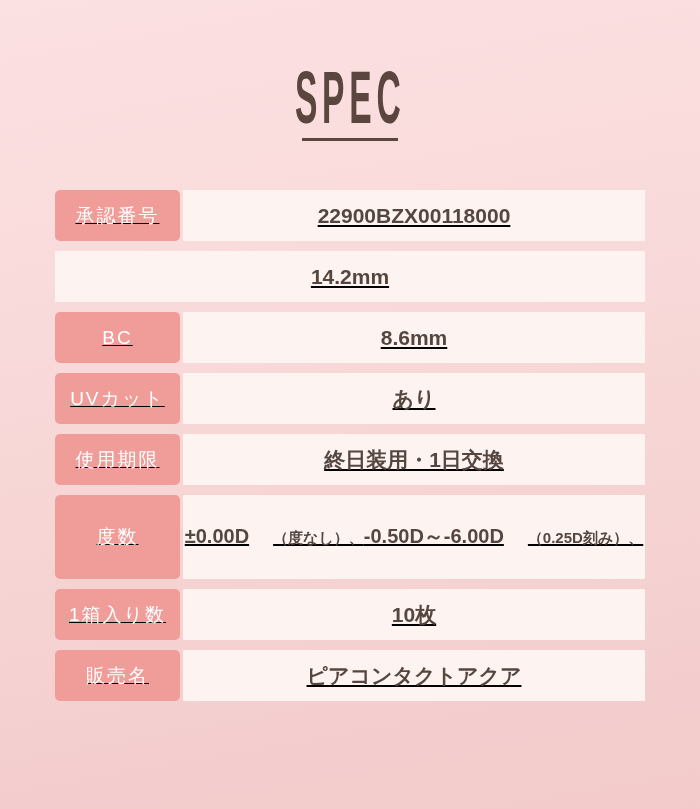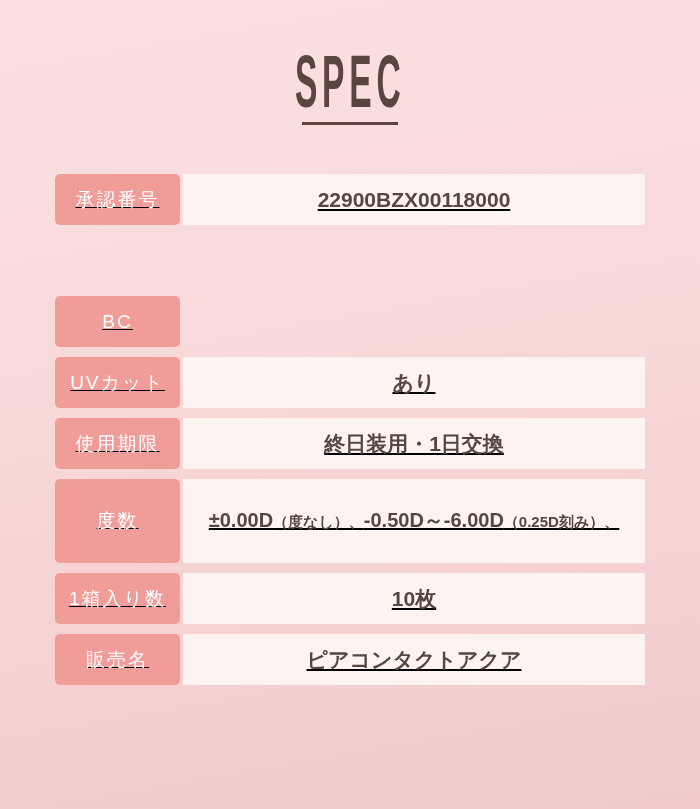--- a/index.html
+++ b/index.html
@@ -10,20 +10,21 @@
   .screen {
     position: relative;
     width: 700px; height: 809px;
     overflow: hidden;
     background: linear-gradient(170deg, #fce1e2 0%, #f9dada 35%, #f6d3d3 65%, #f2caca 100%);
   }
   
   .title-block {
     padding-top: 50px;
     text-align: center;
+    margin-top: 16px;
   }
   .spec-title {
     height: 62px;
     line-height: 48px;
     color: #5a463e;
   }
   .spec-title-inner {
     display: inline-block;
     font-size: 56px;
     font-weight: bold;
@@ -76,21 +77,21 @@
     justify-content: center;
     text-align: center;
   }
   .value-cell.power {
     flex-direction: column;
     justify-content: center;
     line-height: 31px;
     font-size: 20px;
   }
   .power .line { white-space: nowrap; }
-  .power .sm { font-size: 15px; }
+  .power .sm { font-size: 15px; margin-left: 24px; }
 </style>
 </head>
 <body>
 
 <div class="screen">
 
   <div class="title-block">
     <div class="spec-title">
       <span class="spec-title-inner">SPEC</span>
     </div>
@@ -98,24 +99,26 @@
   </div>
 
   <div class="spec-table">
 
     <div class="row">
       <div class="label-cell">承認番号</div>
       <div class="value-cell">22900BZX00118000</div>
     </div>
 
     <div class="row">
+      <div class="value-cell">14.2mm</div>
     </div>
 
     <div class="row">
       <div class="label-cell">BC</div>
+      <div class="value-cell">8.6mm</div>
     </div>
 
 
     <div class="row">
       <div class="label-cell">UVカット</div>
       <div class="value-cell">あり</div>
     </div>
 
     <div class="row">
       <div class="label-cell">使用期限</div>

